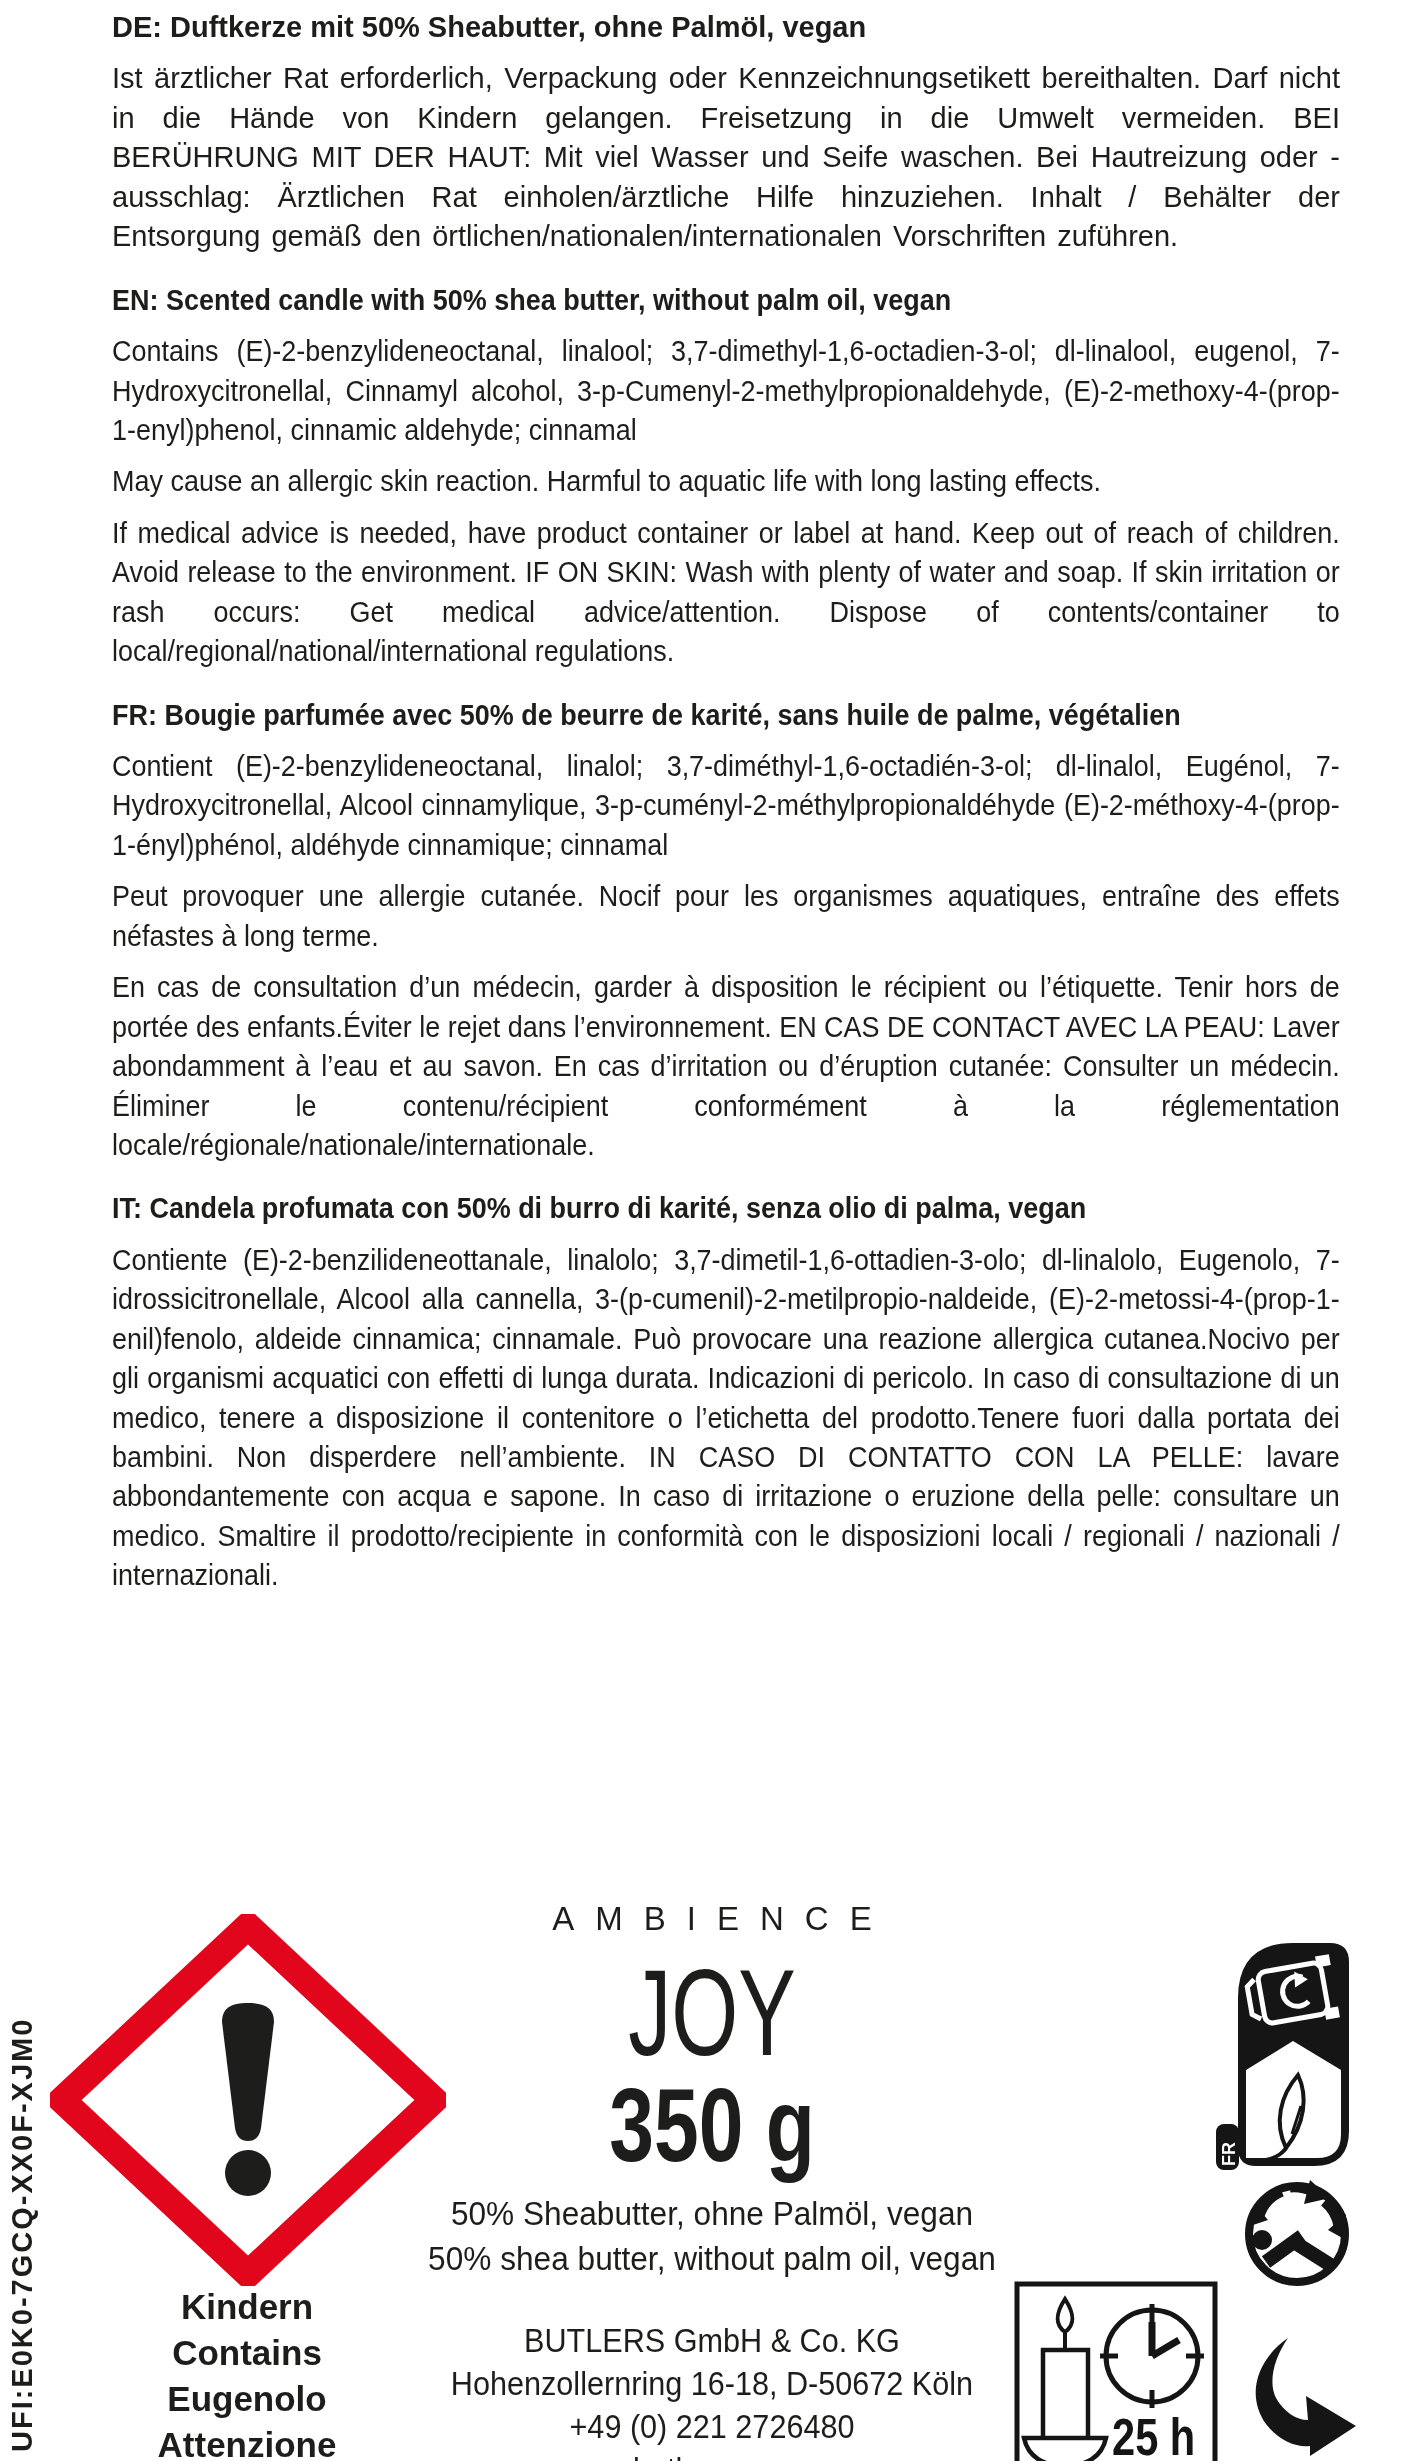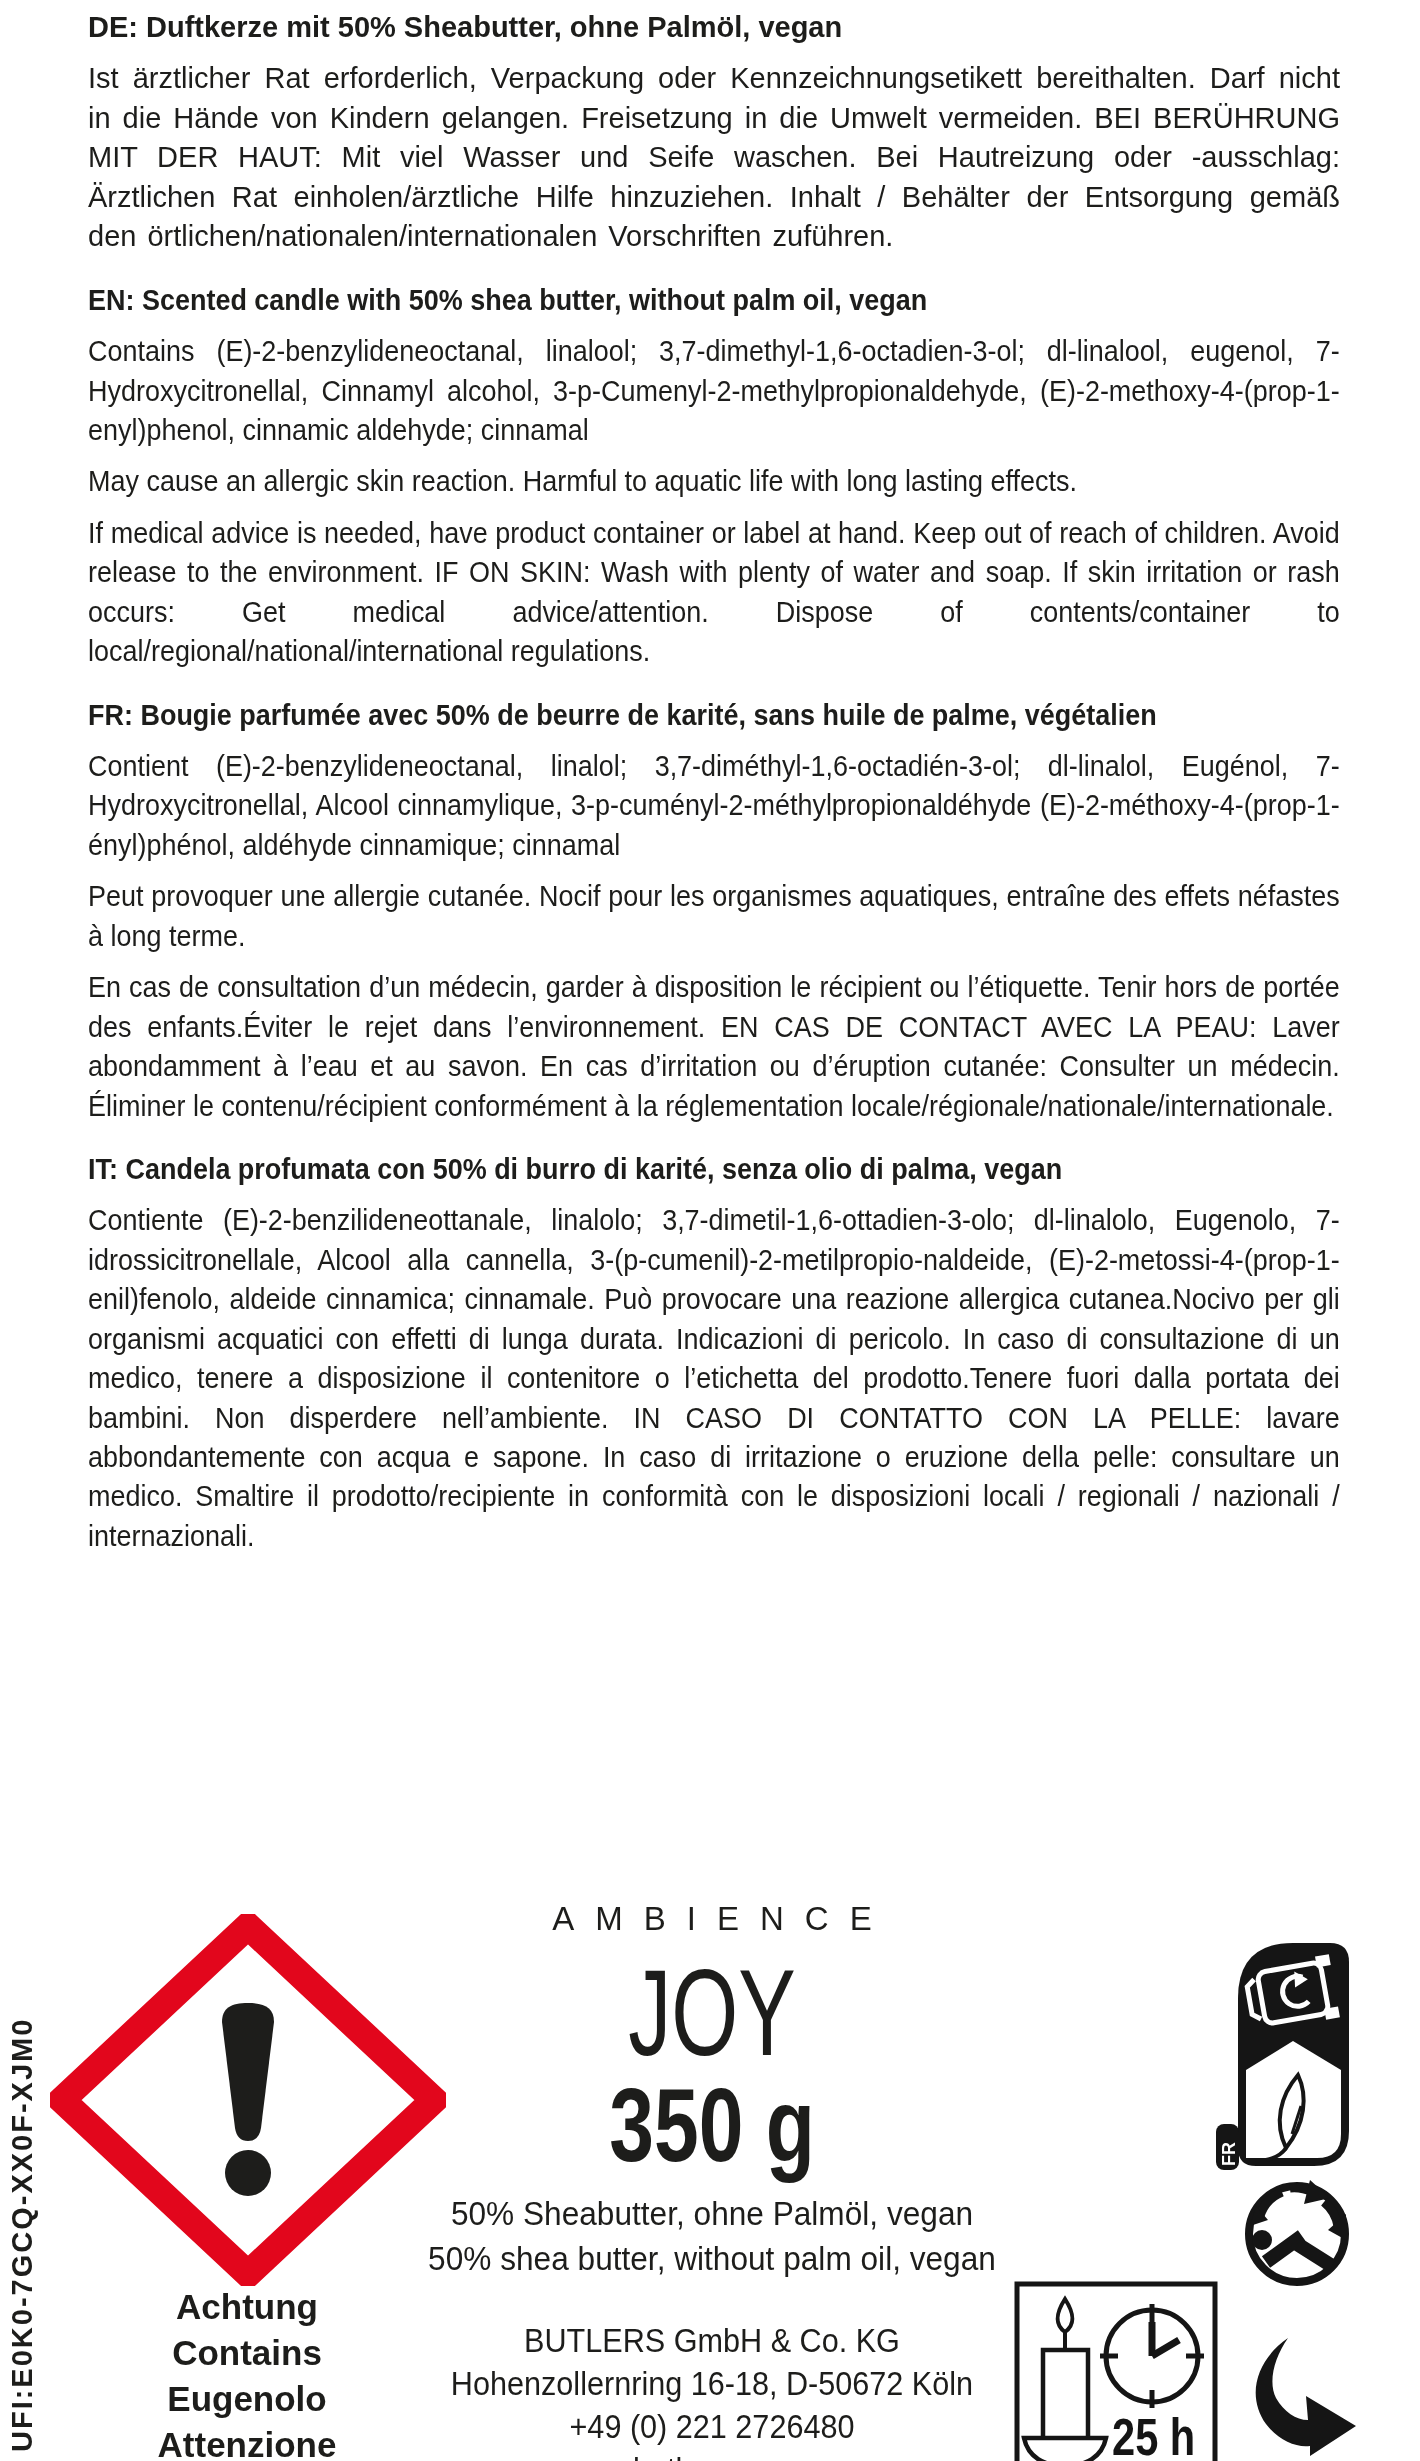--- a/index.html
+++ b/index.html
@@ -1,20 +1,20 @@
 <!DOCTYPE html>
 <html><head>
 <meta charset="utf-8">
 <style>
   html,body{margin:0;padding:0;background:#fff;}
   .sheet{position:relative;width:1420px;height:2461px;background:#ffffff;overflow:hidden;
          color:#1d1d1b;font-family:"Liberation Sans","DejaVu Sans",sans-serif;}
   
   .textcol{position:absolute;left:88px;top:8px;width:1252px;}
-  .sec{margin-top:24px;}
+  .sec{margin-top:24px;margin-left:24px;}
   .sec:first-child{margin-top:0;}
   .sec p{margin:0 0 12px 0;font-size:29px;line-height:1.36;text-align:justify;}
   .sec p:last-child{margin-bottom:0;}
   .hdr{font-weight:700;text-align:left !important;}
   .cond{transform:scaleX(0.93);transform-origin:0 0;width:107.5%;}
   .de-body{word-spacing:3px;}
   
   .abs{position:absolute;}
   .ufi{left:6px;top:2452px;transform:rotate(-90deg);transform-origin:0 0;
        font-size:29px;font-weight:700;letter-spacing:2px;white-space:nowrap;}
@@ -72,21 +72,21 @@
 
   <div class="abs ufi">UFI:E0K0-7GCQ-XX0F-XJM0</div>
 
   <svg class="abs" style="left:50px;top:1914px;" width="396" height="372" viewBox="0 0 396 372">
     <polygon points="198,12 384,186 198,360 12,186" fill="#ffffff" stroke="#e2061c" stroke-width="27"></polygon>
     <path d="M 172,108 C 172,94 181,89 198,89 C 215,89 224,94 224,108 L 211,214 Q 209,227 198,227 Q 187,227 185,214 Z" fill="#1d1d1b"></path>
     <circle cx="198" cy="259" r="23" fill="#1d1d1b"></circle>
   </svg>
 
   <div class="abs warnwords">
-    <div>Achtung</div>
+    <div>Kindern</div>
     <div>Contains</div>
     <div>Eugenolo</div>
     <div>Attenzione</div>
   </div>
 
   <div class="abs centercol">
     <div class="ambience">AMBIENCE</div>
     <div class="joy">JOY</div>
     <div class="g350">350 g</div>
     <div class="claims">

